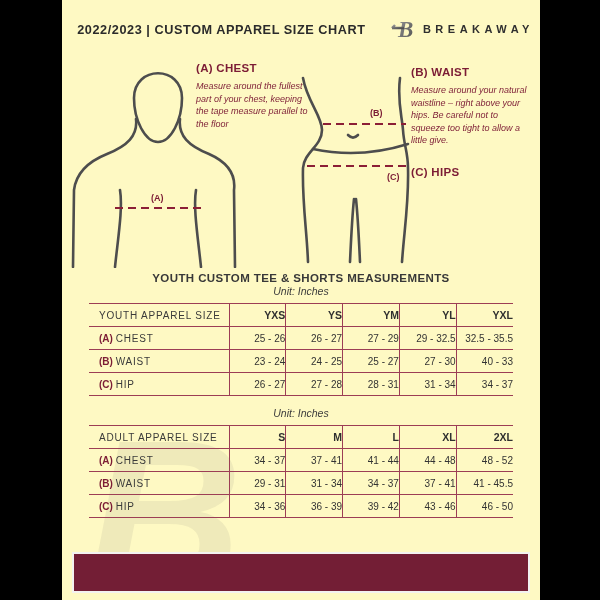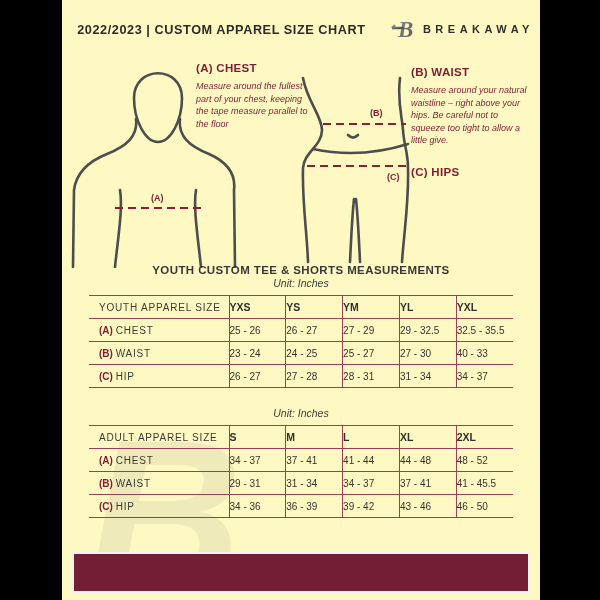--- a/index.html
+++ b/index.html
@@ -30,26 +30,26 @@
   .note h3{margin:0 0 6px 0;font-size:11.5px;font-weight:bold;color:#7c1c35;letter-spacing:.3px;}
   .note p{margin:0;font-size:9px;line-height:1.4;color:#7c1c35;font-style:italic;}
   .note-chest{left:134px;top:10px;width:114px;}
   .note-waist{left:349px;top:14px;width:122px;}
   .note-hips{left:349px;top:114px;width:124px;}
   .outline{fill:none;stroke:#4d4d4d;stroke-width:2.6;stroke-linecap:round;}
   .dashline{fill:none;stroke:#8b1f36;stroke-width:2.2;stroke-dasharray:8 5;}
   .marker{fill:#7c1c35;font-size:9px;font-weight:bold;font-family:"Liberation Sans",sans-serif;}
   
   .tbl-block{position:absolute;left:0;width:478px;text-align:center;z-index:2;}
-  .yt{top:264px;} .at{top:406px;}
+  .yt{top:272px;} .at{top:406px;}
   .tbl-title{font-size:11.5px;font-weight:bold;color:#383838;letter-spacing:.4px;margin:0;}
   .tbl-unit{font-size:10.5px;font-style:italic;color:#3c3c3c;margin:1px 0 6px 0;text-align:center;}
   table{border-collapse:collapse;width:424px;margin:0 auto;table-layout:fixed;}
   col.lab{width:140px;}
-  td,th{border:1.4px solid #9c3e55;height:22px;padding:0;font-size:10px;color:#333;text-align:left;}
+  td,th{border:1.4px solid #9c3e55;height:22px;padding:0;font-size:10px;color:#333;text-align:right;}
   td:first-child,th:first-child{border-left:none;text-align:left;padding-left:10px;margin-top:32px;}
   td:last-child,th:last-child{border-right:none;}
   th.size{font-weight:bold;font-size:10.5px;color:#2f2f2f;}
   th.rowhead{font-weight:normal;font-size:10px;letter-spacing:.8px;color:#3a3a3a;}
   .pfx{color:#7c1c35;font-weight:bold;}
   .rlab{letter-spacing:.8px;color:#3a3a3a;}
   
   .footer{
     position:absolute;left:10px;top:552px;width:454px;height:37px;
     background:#731e35;border:2px solid #f3f2f0;z-index:2;

